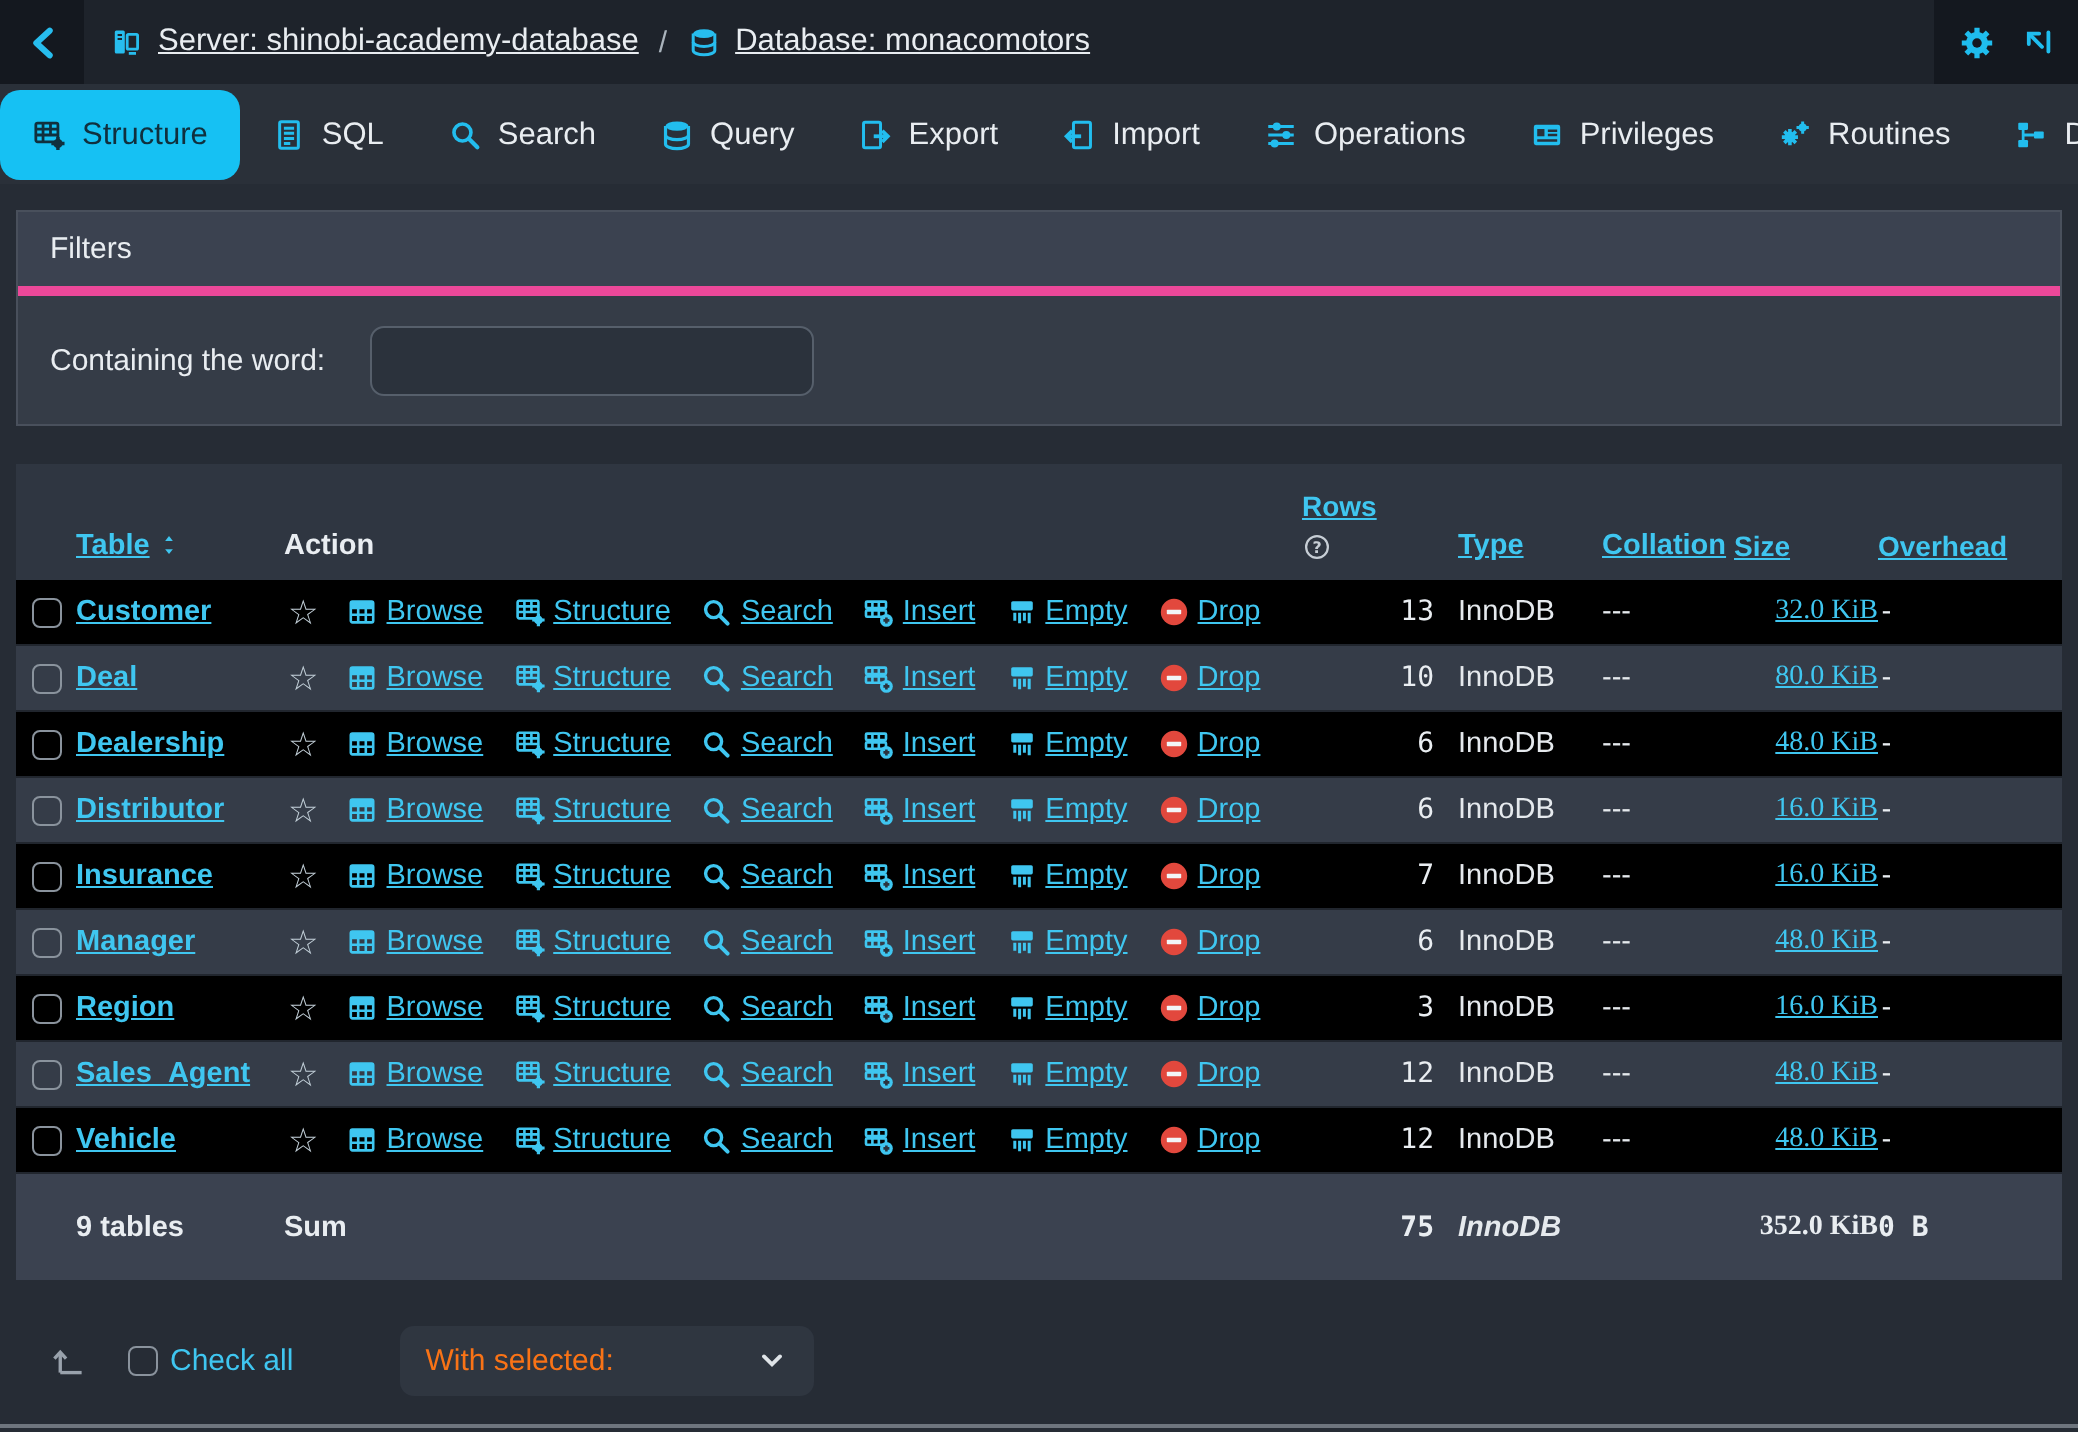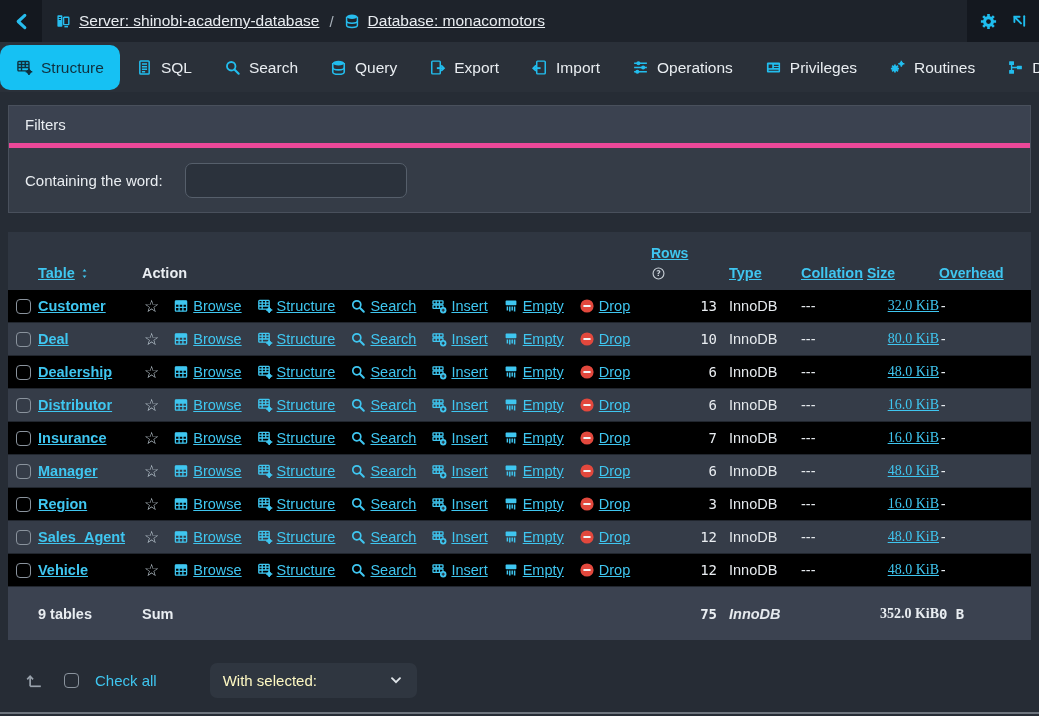--- a/index.html
+++ b/index.html
@@ -74,26 +74,26 @@
   .slink { color:#3fc6f0; text-decoration:underline; }
   .c-coll, .c-type { color:#e5e9ed; }
 
   .tsum { background:#3b4250; min-height:53px; display:flex; align-items:center; font-weight:bold; }
   .tsum .c-type { font-style:italic; }
   .tsum .c-size { line-height:1.55; }
 
   
   .footctl { margin-top:22px; display:flex; align-items:center; height:36px; }
   .markic { width:23px; height:18px; color:#99a2ac; margin-left:14px; }
-  .checkall { display:flex; align-items:center; gap:16px; margin-left:19px; color:#3fc6f0; font-size:15px; cursor:pointer; }
+  .checkall { display:flex; align-items:center; gap:6px; margin-left:19px; color:#3fc6f0; font-size:15px; cursor:pointer; }
   .cb { appearance:none; -webkit-appearance:none; width:15px; height:15px; border:1.5px solid #8a939d;
         border-radius:4px; background:transparent; cursor:pointer; display:inline-block; }
   .selectbox { margin-left:53px; width:207px; height:35px; background:#2f3640; border-radius:7px;
                display:flex; align-items:center; justify-content:space-between; padding:0 13px;
-               font-size:15px; color:#fef9c3; cursor:pointer; }
+               font-size:15px; color:#f97316; cursor:pointer; }
   .selectbox .ic { color:#dfe4e8; }
 
   .bottom-divider { position:absolute; left:0; bottom:2px; width:100%; height:2px; background:#6e757e; }
 </style>
 </head>
 <body>
 
 <div class="topbar">
   <div class="back">
     <span class="ic i18">

